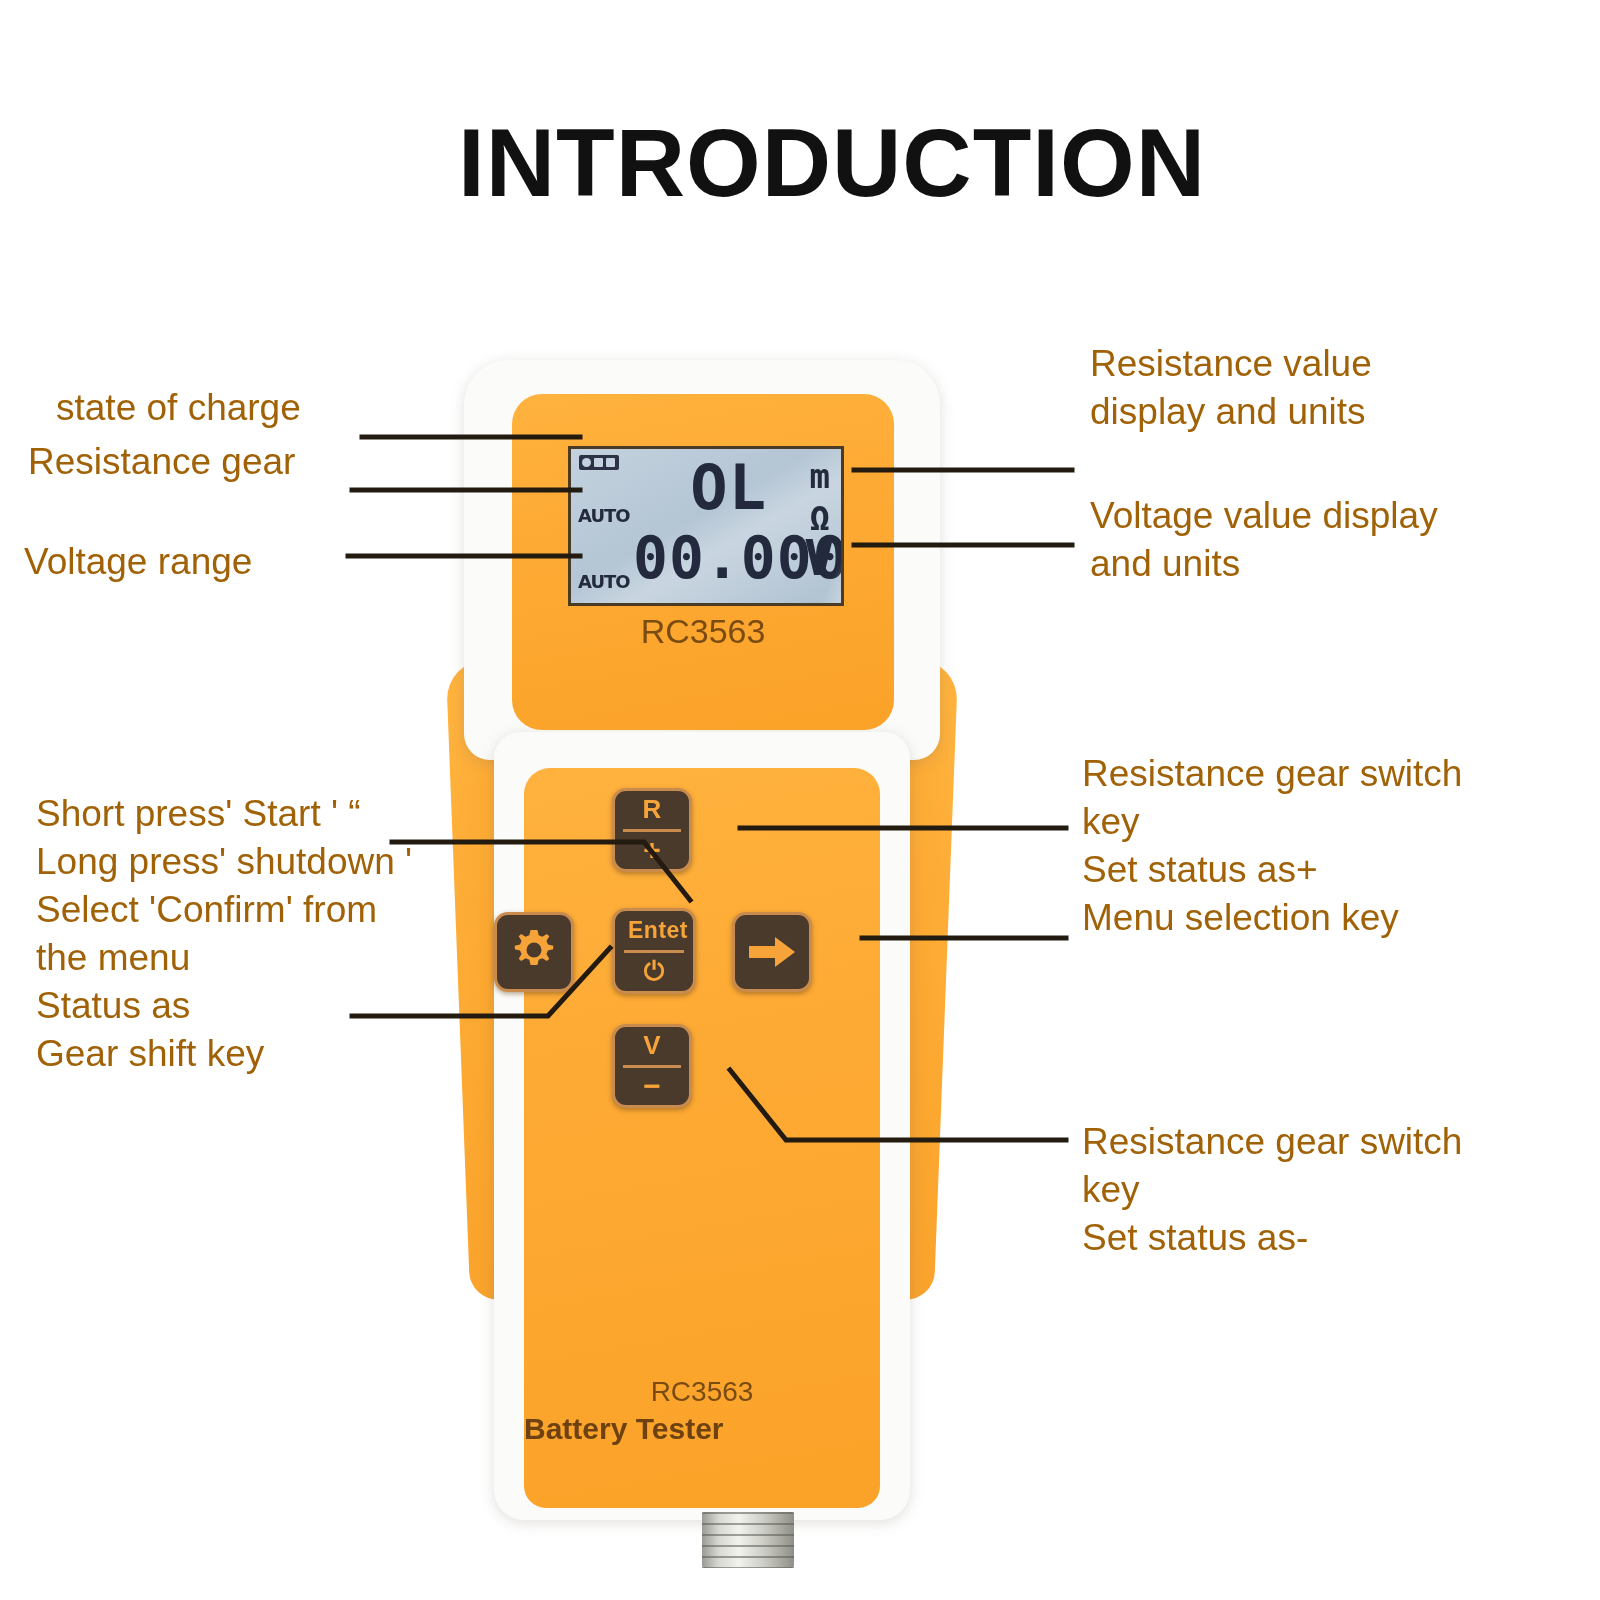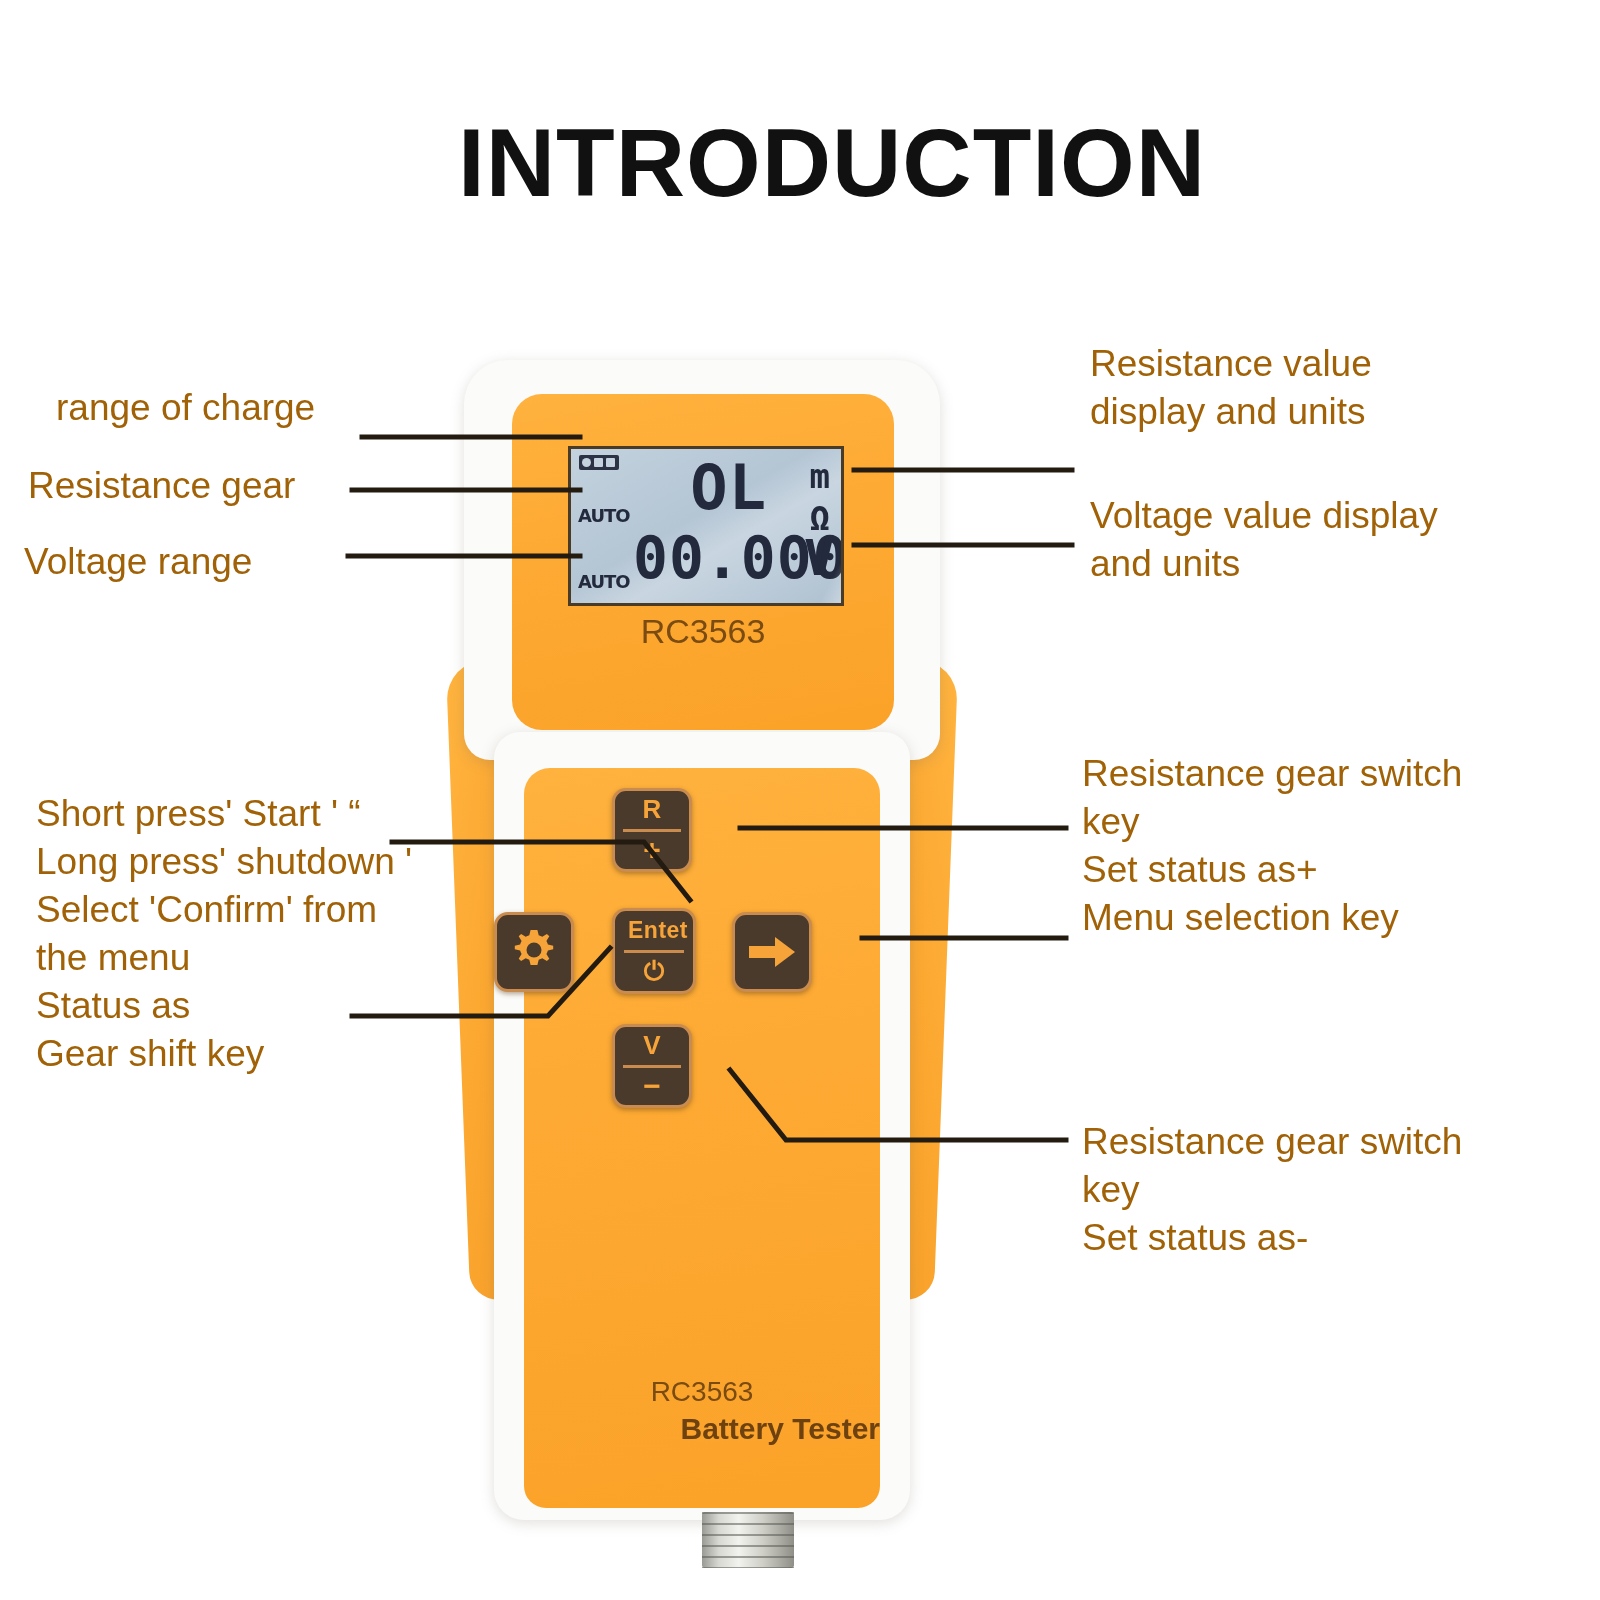--- a/index.html
+++ b/index.html
@@ -198,21 +198,21 @@
   #device-brand-model {
     position: absolute; z-index: 5;
     left: 72px; top: 1016px; width: 356px;
     text-align: center;
     color: #7a4b12;
     font-size: 28px;
   }
   #device-brand-name {
     position: absolute; z-index: 5;
     left: 72px; top: 1052px; width: 356px;
-    text-align: right;
+    text-align: left;
     color: #6d4210;
     font-size: 30px;
     font-weight: bold;
   }
 
   
   #connector {
     position: absolute; z-index: 2;
     left: 250px; top: 1152px;
     width: 92px; height: 56px;
@@ -288,21 +288,21 @@
   .ann {
     position: absolute;
     color: #a16207;
     font-size: 37px;
     line-height: 1.30;
     font-family: "Liberation Sans", sans-serif;
     white-space: pre-line;
   }
 
   #ann-soc            { left: 56px;  top: 384px; }
-  #ann-res-gear       { left: 28px;  top: 462px; }
+  #ann-res-gear       { left: 28px;  top: 438px; }
   #ann-volt-range     { left: 24px;  top: 538px; }
 
   #ann-left-block     { left: 36px;  top: 790px; width: 520px; }
 
   #ann-res-display    { left: 1090px; top: 340px; width: 500px; }
   #ann-volt-display   { left: 1090px; top: 492px; width: 520px; }
   #ann-gear-switch-p  { left: 1082px; top: 750px; width: 520px; }
   #ann-gear-switch-m  { left: 1082px; top: 1118px; width: 520px; }
 
   
@@ -383,21 +383,21 @@
       </svg>
     </span>
   </div>
 
   <div id="connector"></div>
 
   <div id="device-brand-model">RC3563</div>
   <div id="device-brand-name">Battery Tester</div>
 </div>
 
-<div class="ann" id="ann-soc">range of charge</div>
+<div class="ann" id="ann-soc">state of charge</div>
 <div class="ann" id="ann-res-gear">Resistance gear</div>
 <div class="ann" id="ann-volt-range">Voltage range</div>
 <div class="ann" id="ann-left-block"> Short press' Start '  “
 Long press' shutdown '
 Select 'Confirm' from
 the menu
 Status as
 Gear shift key</div>
 <div class="ann" id="ann-res-display">Resistance value
 display and units</div>

